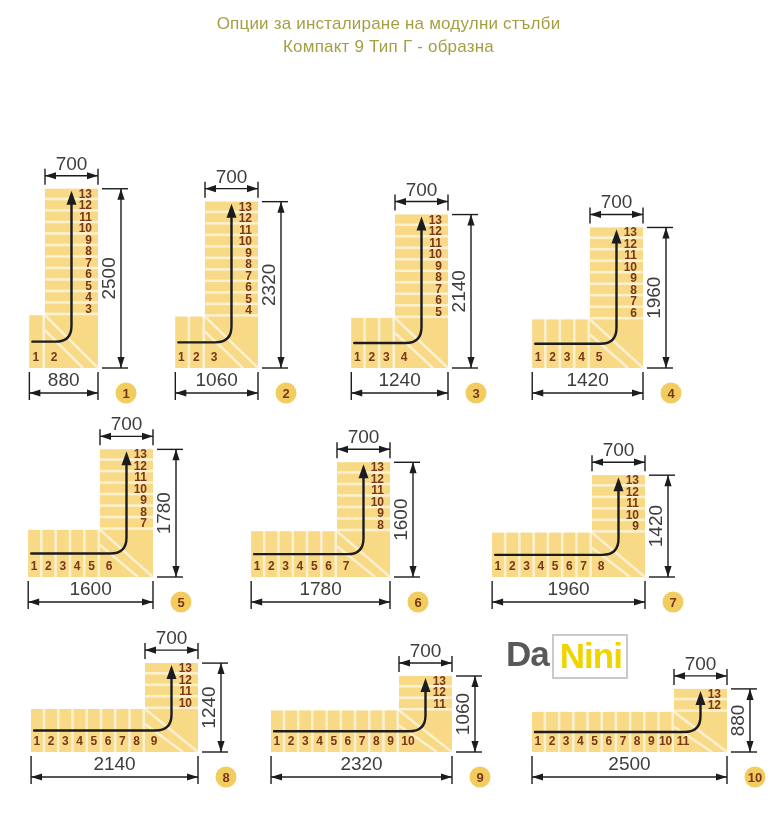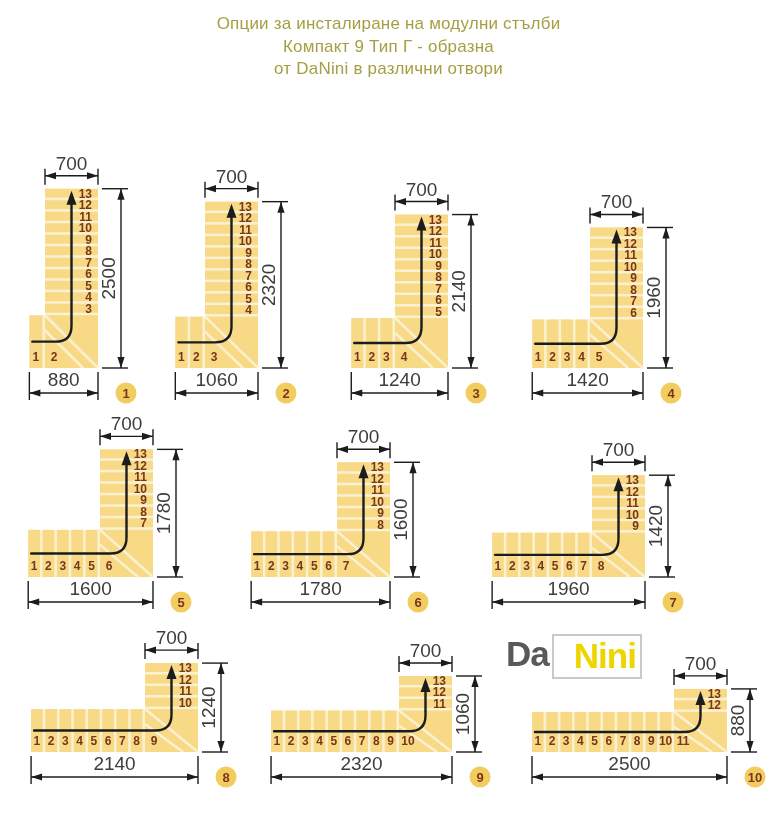--- a/index.html
+++ b/index.html
@@ -4,33 +4,32 @@
 <style>
   html,body{margin:0;padding:0;background:#fff;}
   .canvas{position:relative;width:777px;height:830px;background:#fff;overflow:hidden;
           font-family:"Liberation Sans",sans-serif;}
   .title{position:absolute;left:0;top:13px;width:777px;text-align:center;
          font-size:17px;line-height:22.5px;font-weight:400;letter-spacing:.2px;}
   .logo{position:absolute;left:506px;top:634px;white-space:nowrap;
         font-weight:bold;font-size:35px;letter-spacing:-1px;}
   .logo-da{display:inline-block;vertical-align:top;text-align:right;}
   .logo-nini{display:inline-block;vertical-align:top;margin-left:3px;
-             padding:0 4px 1px 20px;border:2px solid #c9c9c9;}
+             padding:0 4px 1px 6px;border:2px solid #c9c9c9;}
   svg{position:absolute;left:0;top:0;}
   svg text{font-family:"Liberation Sans",sans-serif;}
 </style>
 </head>
 <body>
 
 <div class="canvas">
 
   <div class="title" style="color: rgb(165, 159, 67);">
     <div>Опции за инсталиране на модулни стълби</div>
     <div>Компакт 9 Тип Г - образна</div>
-    <div>от DaNini в различни отвори</div>
   </div>
 
   <svg id="diagram-svg" width="777" height="830" viewBox="0 0 777 830">
       <g>
         <rect x="45" y="188.75" width="53" height="179.25" fill="#FBF0CF"></rect>
         <rect x="29.36" y="315.25" width="68.64" height="52.75" fill="#FBF0CF"></rect>
         <rect x="45" y="188.75" width="53" height="8.9" fill="#F7D986"></rect>
         <text x="92" y="197.7" font-size="12" fill="#77371A" text-anchor="end" font-weight="bold">13</text>
         <rect x="45" y="200.25" width="53" height="8.9" fill="#F7D986"></rect>
         <text x="92" y="209.2" font-size="12" fill="#77371A" text-anchor="end" font-weight="bold">12</text>

